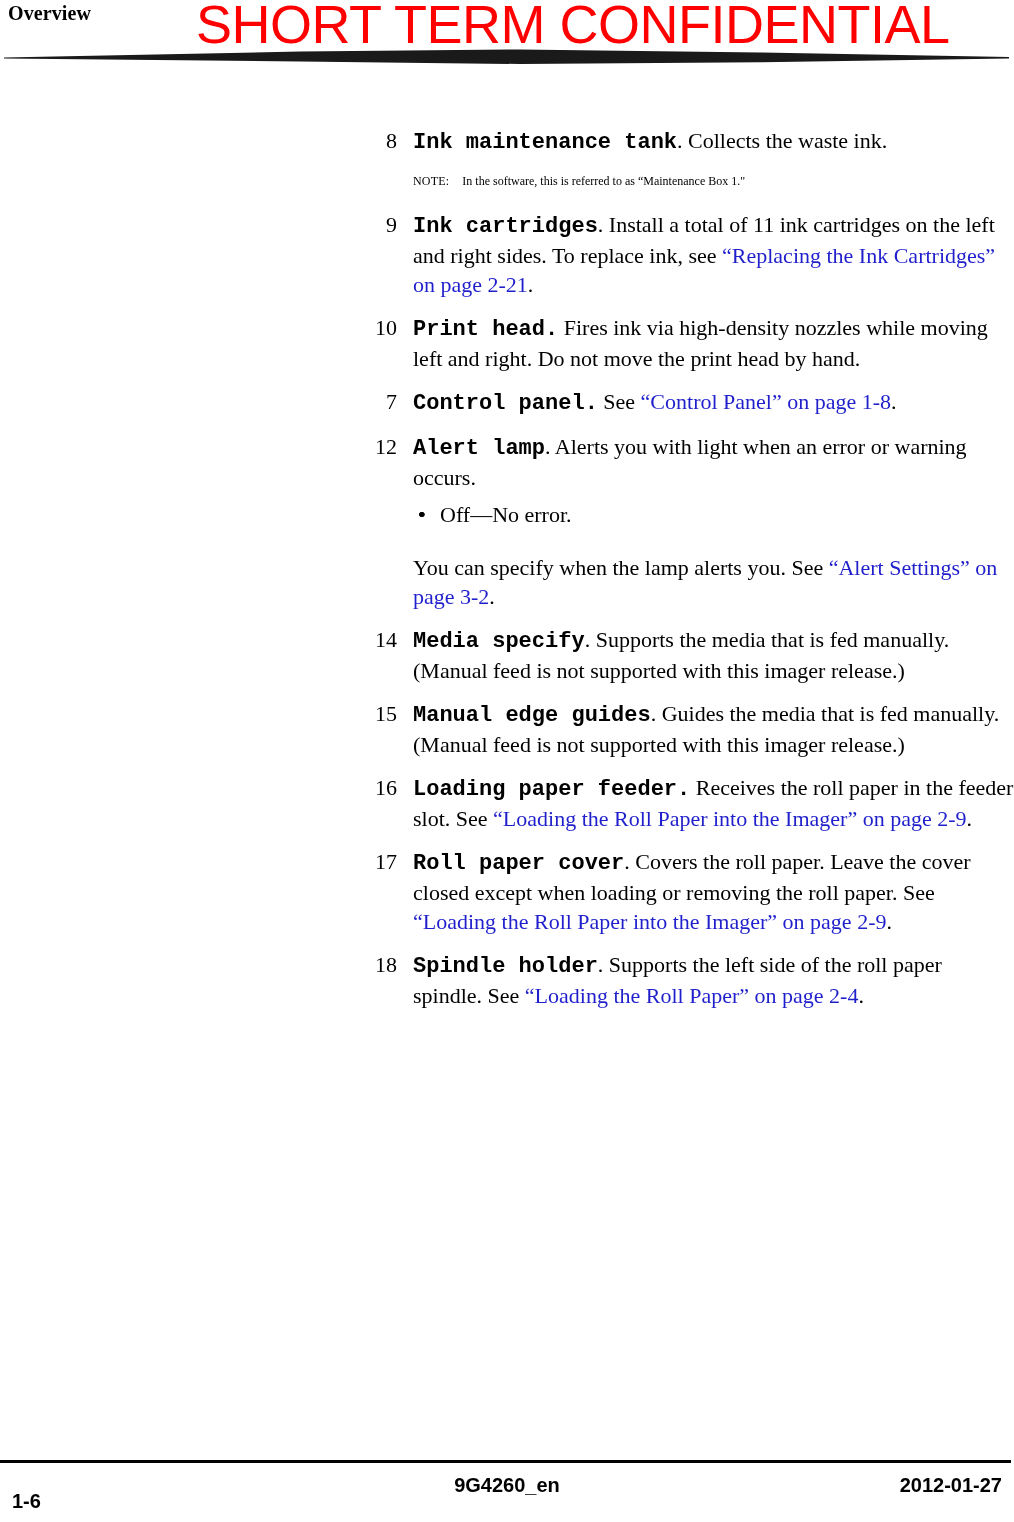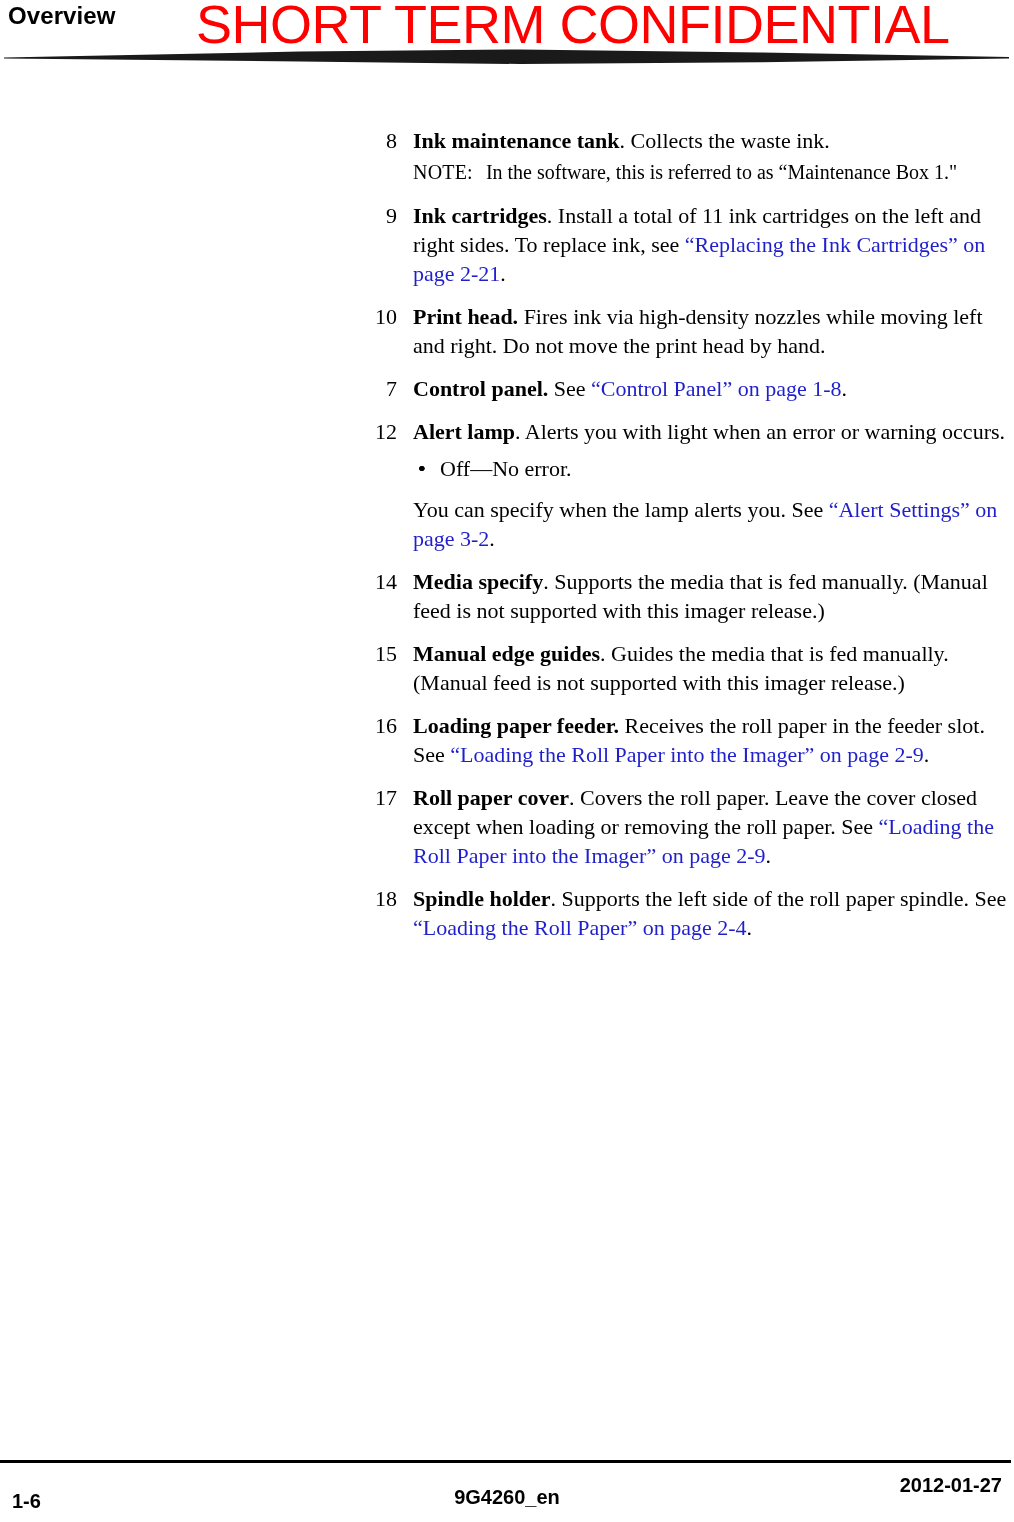--- a/index.html
+++ b/index.html
@@ -22,23 +22,23 @@
     position: absolute;
     left: 0;
     top: 0;
     width: 1014px;
     height: 70px;
   }
   .header-title {
     position: absolute;
     left: 8px;
     top: 2px;
-    font-family: Liberation Sans, sans-serif;
+    font-family: Liberation Serif, serif;
     font-weight: bold;
-    font-size: 24px;
+    font-size: 20px;
     letter-spacing: 0.1px;
     color: #000000;
     white-space: nowrap;
   }
   .watermark {
     position: absolute;
     left: 196px;
     top: -4px;
     font-family: "Liberation Sans", "DejaVu Sans", sans-serif;
     font-weight: normal;
@@ -82,38 +82,38 @@
     font-size: 22px;
     line-height: 29px;
     color: #000000;
   }
   .item-body {
     font-size: 22px;
     line-height: 29px;
     color: #000000;
     text-align: left;
   }
-  .item-body b { font-weight: bold; }
+  .item-body b { font-weight: bold; font-family: Liberation Mono, monospace; }
   .xref { color: #1f1fcc; }
 
   
   .note {
-    font-size: 20px;
-    line-height: 29px;
-    margin-top: 3px;
+    font-size: 12px;
+    line-height: 29px;
+    margin-top: 10px;
     white-space: nowrap;
   }
   .note .note-label { letter-spacing: 0.2px; }
   .note .note-gap { display: inline-block; width: 13px; }
 
   
   .sub-para {
     font-size: 22px;
     line-height: 29px;
-    margin-top: 12px;
+    margin-top: 24px;
   }
 
   
   .bullets {
     list-style: none;
     margin: 8px 0 0 0;
     padding: 0;
   }
   .bullets li {
     position: relative;
@@ -151,21 +151,21 @@
     left: 0;
     top: 14px;
     width: 1014px;
     height: 34px;
     font-family: "Liberation Sans", "DejaVu Sans", sans-serif;
     font-weight: bold;
     font-size: 20px;
     color: #000000;
   }
   .footer-left  { position: absolute; left: 12px;  top: 0; margin-top: 16px; }
-  .footer-center{ position: absolute; left: 0; top: 12px; width: 1014px; text-align: center; }
+  .footer-center{ position: absolute; left: 0; top: 0; width: 1014px; text-align: center; }
   .footer-right { position: absolute; right: 12px; top: 0; }
 </style>
 </head>
 <body>
 
 <div class="page">
 
   <div class="header">
     <div class="header-title">Overview</div>
 

